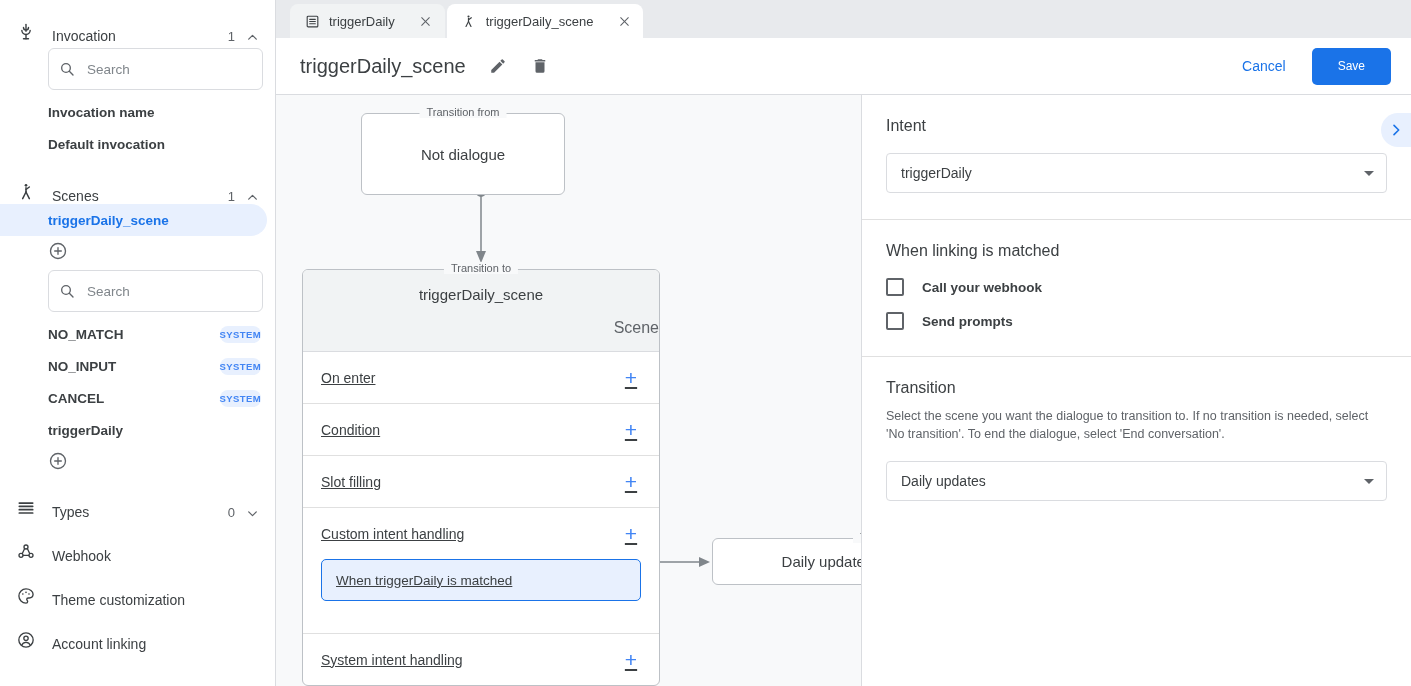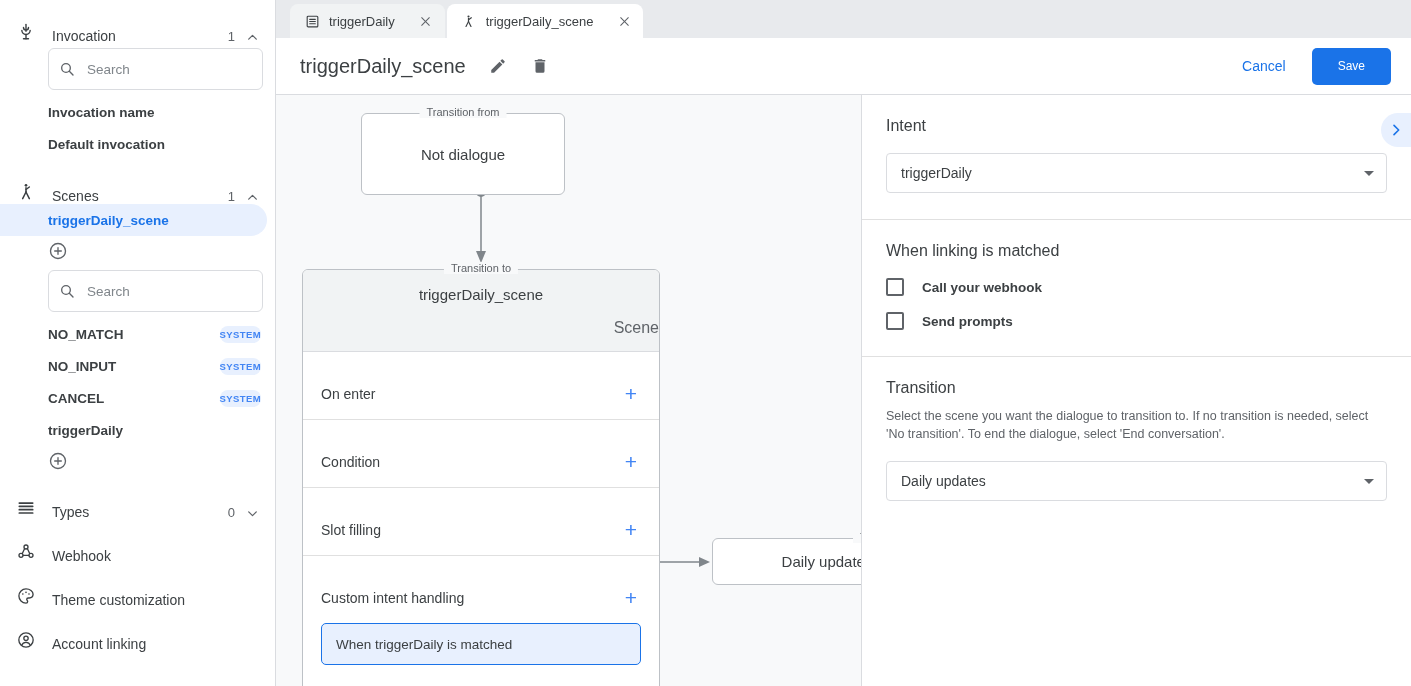--- a/index.html
+++ b/index.html
@@ -162,22 +162,23 @@
   .scene-head {
     background: #f1f3f4;
     border-radius: 5px 5px 0 0;
     border-bottom: 1px solid #dadce0;
     padding: 16px 0 14px; text-align: center;
   }
   .scene-head .sh-title { font-size: 15px; color: #3c4043; }
   .scene-head .sh-sub { font-size: 16px; color: #5f6368; margin-top: 16px; text-align: right; }
   .scene-row {
     border-bottom: 1px solid #e0e0e0;
-    padding: 16px 18px 0 18px;
+    padding: 0 18px 0 18px;
     position: relative;
+    text-decoration: underline;
   }
   .scene-row:last-child { border-bottom: none; }
   .scene-row-head {
     height: 51px; display: flex; align-items: center;
     font-size: 14px; color: #3c4043;
   }
   .scene-row-head .srh-label { flex: 1; }
   .plus-btn {
     color: #4285f4; font-size: 21px; line-height: 1;
     cursor: pointer; width: 20px; text-align: center;

